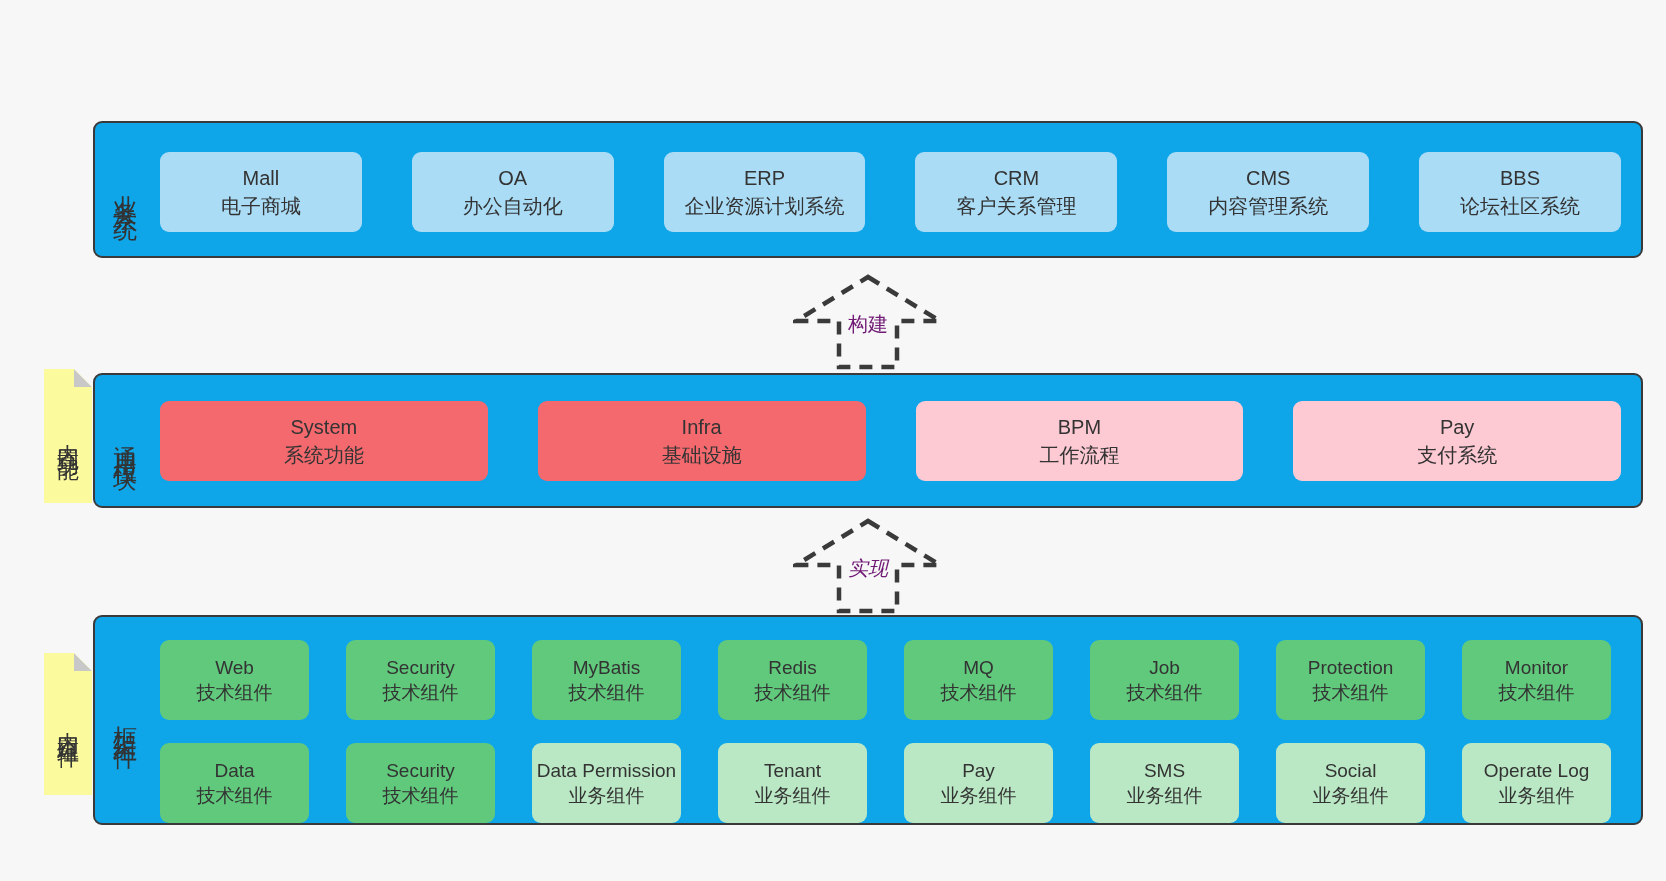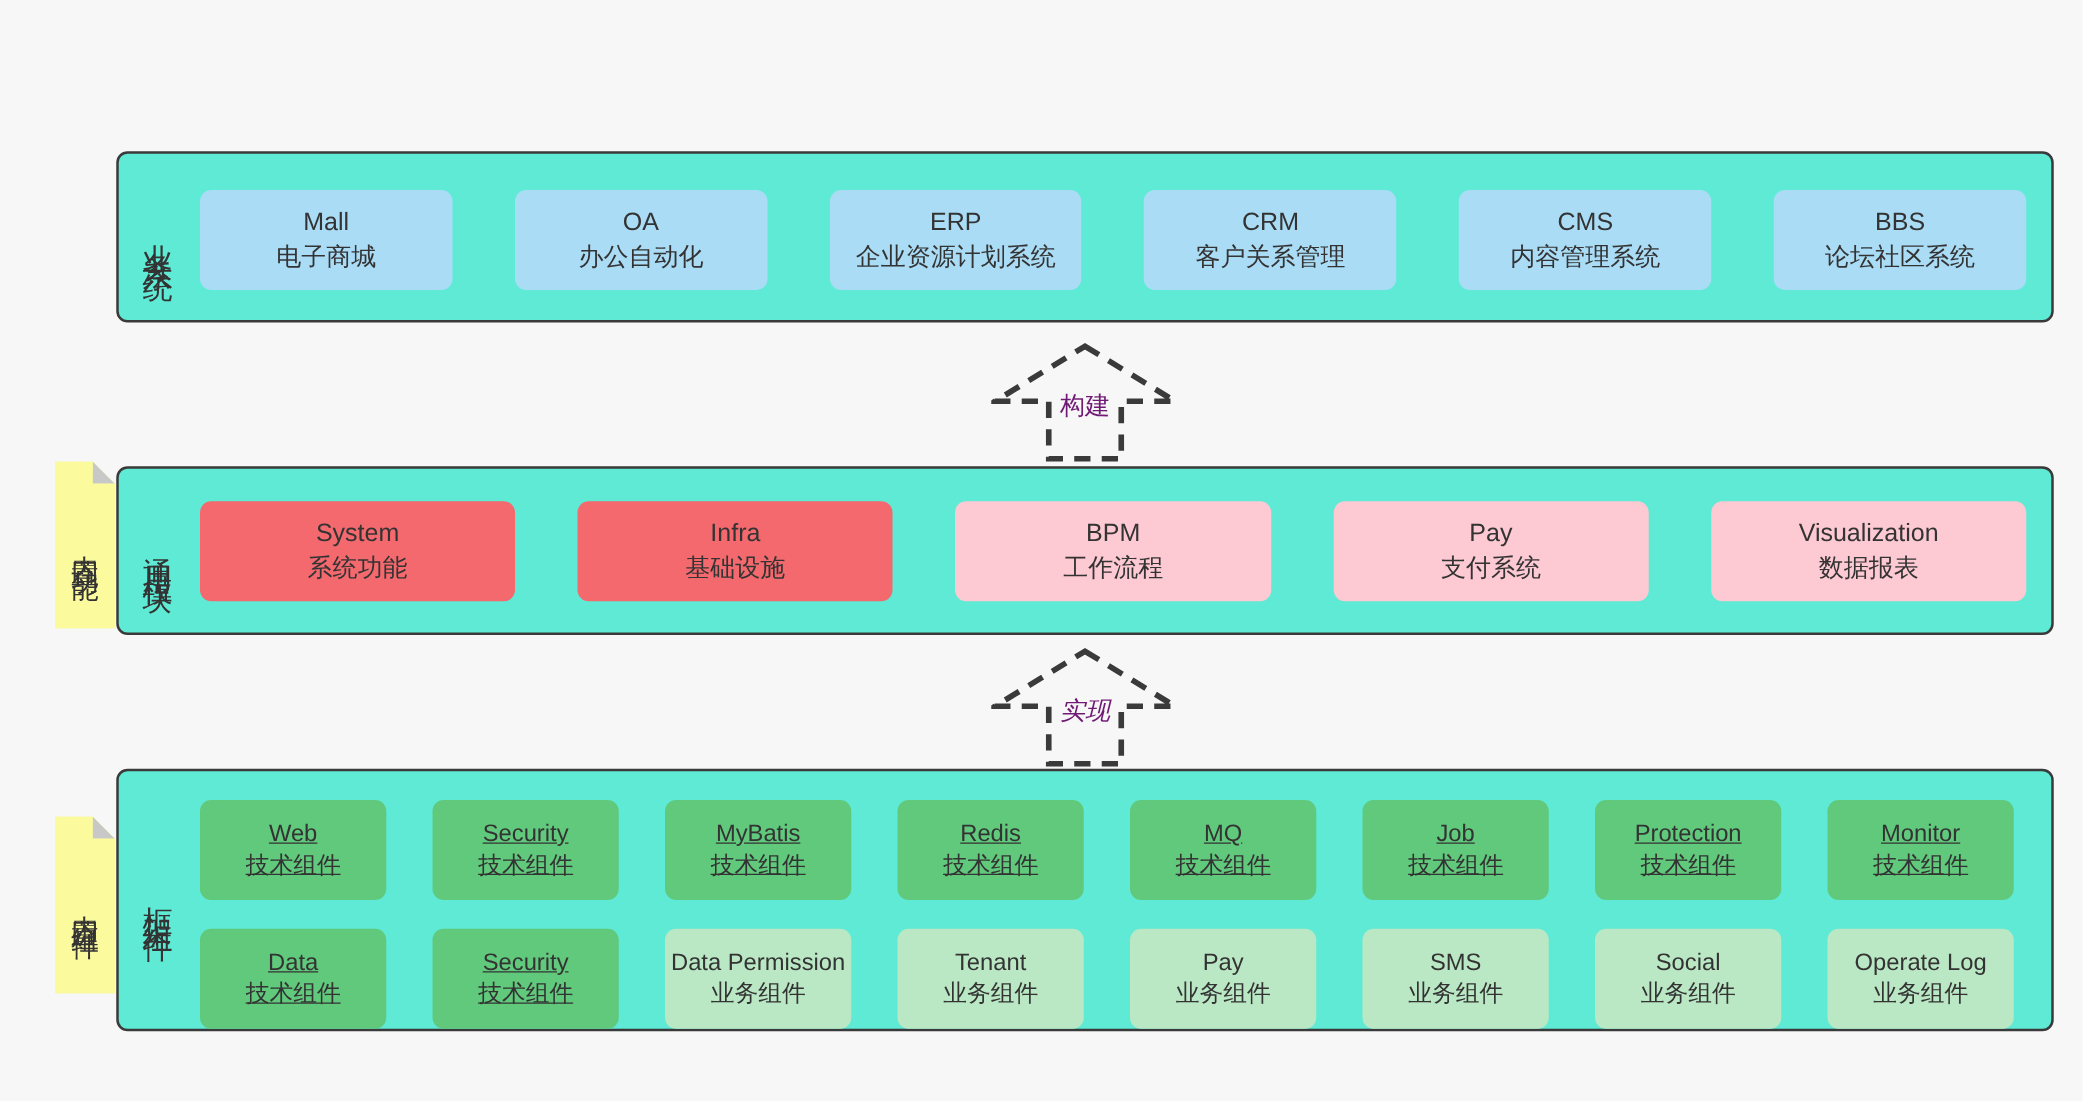--- a/index.html
+++ b/index.html
@@ -1,20 +1,20 @@
 <!DOCTYPE html>
 <html><head>
 <meta charset="utf-8">
 <style>
   html,body{margin:0;padding:0;}
   body{font-family:"Liberation Sans","DejaVu Sans",sans-serif;}
   .stage{position:relative;width:1666px;height:881px;background:#f7f7f7;overflow:hidden;}
 
   
-  .band{position:absolute;left:93px;width:1550px;background:#5eead4;
+  .band{position:absolute;left:93px;width:1550px;background:#0ea5e9;
         border:2px solid #3a3a3a;border-radius:9px;box-sizing:border-box;}
   #band-business{top:121px;height:137px;}
   #band-modules{top:373px;height:135px;}
   #band-framework{top:615px;height:210px;}
 
   .band-label{position:absolute;left:12px;top:0;bottom:0;width:36px;
               display:flex;align-items:center;justify-content:center;
               writing-mode:vertical-rl;text-orientation:upright;
               font-size:24px;letter-spacing:7px;color:#333;}
 
@@ -25,21 +25,21 @@
   #band-framework .row-1{top:23px;}
   #band-framework .row-2{top:126px;}
 
   .box{flex:1;height:80px;border-radius:9px;display:flex;flex-direction:column;
        align-items:center;justify-content:center;text-align:center;
        font-size:20px;line-height:1.4;color:#333;}
   #band-framework .box{font-size:19px;line-height:1.32;}
   .blue  {background:#aadcf6;}
   .red   {background:#f4696e;}
   .pink  {background:#fdc9d3;}
-  .green {background:#60c97c;text-decoration:underline;}
+  .green {background:#60c97c;}
   .lgreen{background:#bae8c4;}
 
   
   .sticky{position:absolute;left:44px;width:48px;background:#fbfa9d;
           clip-path:polygon(0 0,calc(100% - 18px) 0,100% 18px,100% 100%,0 100%);
           display:flex;align-items:center;justify-content:center;}
   #sticky-modules{top:369px;height:134px;}
   #sticky-framework{top:653px;height:142px;}
   .sticky .fold{position:absolute;top:0;right:0;width:18px;height:18px;
                 background:#c8c8c8;clip-path:polygon(0 0,100% 100%,0 100%);}
@@ -114,24 +114,20 @@
         <span>基础设施</span>
       </div>
       <div class="box pink">
         <span>BPM</span>
         <span>工作流程</span>
       </div>
       <div class="box pink">
         <span>Pay</span>
         <span>支付系统</span>
       </div>
-      <div class="box pink">
-        <span>Visualization</span>
-        <span>数据报表</span>
-      </div>
     </div>
   </div>
 
   <div class="arrow" id="arrow-implement">
     <svg width="150" height="96" viewBox="0 0 150 96">
       <polygon points="75,3 147,47 104,47 104,93 46,93 46,47 3,47" fill="none" stroke="#3a3a3a" stroke-width="4.5" stroke-dasharray="13 9"></polygon>
     </svg>
     <span class="arrow-label">实现</span>
   </div>
 

